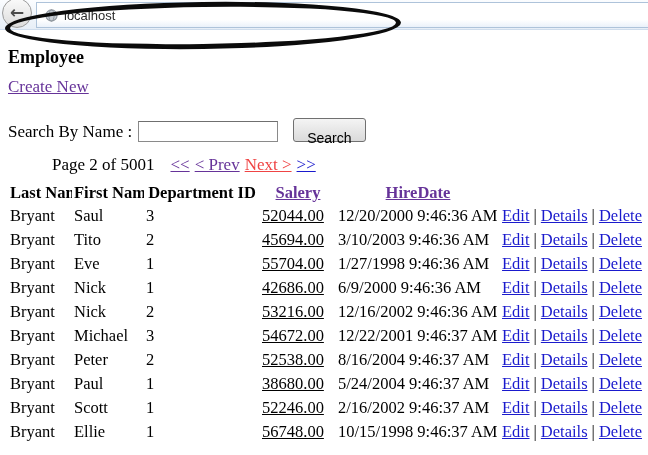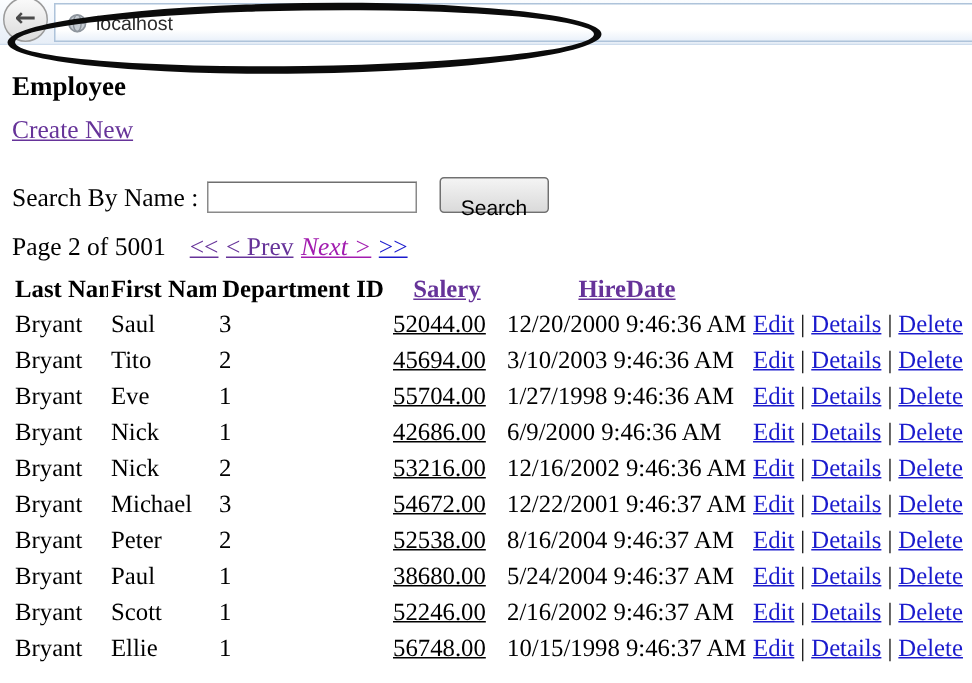--- a/index.html
+++ b/index.html
@@ -30,35 +30,35 @@
   .annot { position:absolute; left:5px; top:2px; width:396px; height:47px;
            border:5px solid #0b0b0b; border-radius:50%;
            transform:rotate(-0.8deg); pointer-events:none; z-index:50; }
 
   
   .content { padding:0 8px; color:#000; }
   .page-title { font-size:18px; font-weight:bold; margin:17px 0 0 0; }
   a { text-decoration:underline; }
   .vlink { color:#663399; }            
   .blink { color:#1a1acd; }            
-  .nextlink { color:#a21caf;font-style:italic; }
+  .nextlink { color:#ef4444; }
   .create-new { display:inline-block; margin-top:9px; font-size:17px; }
 
   .search-row { margin-top:21px; display:flex; align-items:flex-end; font-size:17px; }
   .search-input { margin-left:6px; width:140px; height:21px;
                   border:1px solid #8a8a8a; border-top-color:#6f6f6f;
                   font-family:"Liberation Sans", sans-serif; font-size:13px;
                   padding:1px 3px; }
   .search-btn { margin-left:15px; height:23px; padding:11px 13px;
                 font-family:"Liberation Sans", sans-serif; font-size:14px;
                 color:#000; background:linear-gradient(#f4f4f4,#dadada);
                 border:1px solid #707070; border-radius:3px; }
 
   .pager { margin-top:13px; font-size:17px; display:flex; align-items:baseline; }
-  .pager .status { margin-right:16px; }
+  .pager .status { margin-right:16px;margin-left:44px; }
   .pager a { margin-right:5px; }
   .pager .gap { }
 
   table.emp { border-collapse:collapse; margin-top:7px; font-size:16.5px;
               width:636px; table-layout:fixed; }
   table.emp th, table.emp td { padding:0 2px; height:24px; font-weight:normal;
                                white-space:nowrap; overflow:hidden; }
   table.emp th { font-weight:bold; text-align:center; height:22px; }
   col.c-last  { width:64px; }
   col.c-first { width:72px; }

